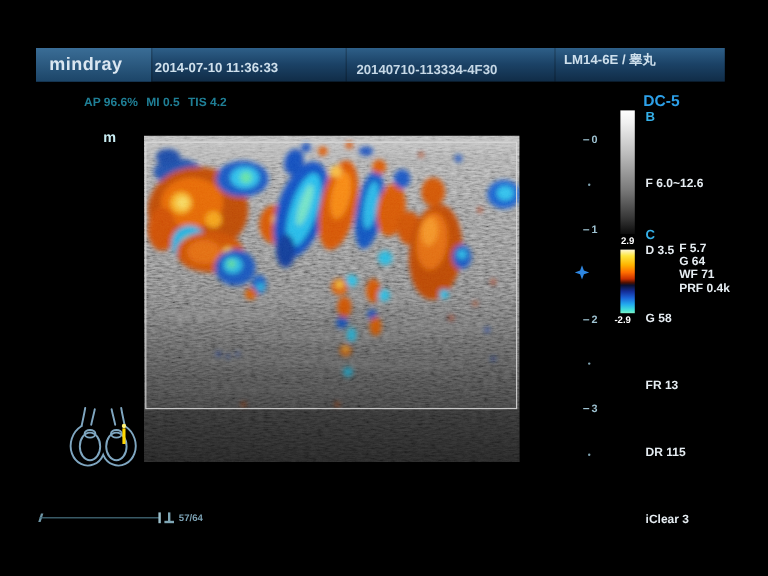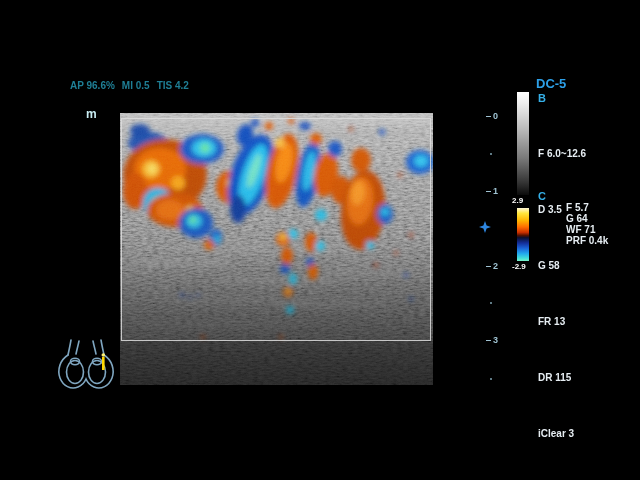--- a/index.html
+++ b/index.html
@@ -28,21 +28,21 @@
   .plist{position:absolute;left:538px;font-size:10px;font-weight:bold;color:#e6edf2;}
   .plistB{top:104px;} .plistB div{height:12px;line-height:12px;margin-top:44px;}
   .plistC{top:202px;} .plistC div{height:11px;line-height:11px;padding-left:28px;}
   
   .graybar{position:absolute;left:517px;top:92px;width:12px;height:103px;
      background:linear-gradient(180deg,#ffffff 0%,#f0f0f0 10%,#bdbdbd 35%,#7a7a7a 64%,#343434 88%,#0b0b0b 100%);}
   .cbar{position:absolute;left:517px;top:208px;width:12px;height:53px;
      background:linear-gradient(180deg,#fff8d8 0%,#ffe63c 10%,#ffb400 24%,#ff6c00 36%,
        #cc3000 46%,#501000 52%,#0a1030 56%,#142e9a 66%,#1b64d8 76%,#22aaee 86%,
        #43e0d8 95%,#7df2c8 100%);}
-  .vmax{position:absolute;left:512px;top:196px;width:22px;
+  .vmax{position:absolute;left:512px;top:196px;width:22px;text-align:center;
         font-size:8px;font-weight:bold;color:#fff;}
   .vmin{position:absolute;left:512px;top:262px;width:22px;text-align:left;
         font-size:8px;font-weight:bold;color:#fff;}
   
   .dtick{position:absolute;left:486px;display:flex;align-items:center;height:9px;}
   .dtick .dash{display:inline-block;width:5px;height:1.5px;background:#9fc3d2;margin-right:2px;}
   .dtick .num{font-size:9px;font-weight:bold;color:#9fc3d2;line-height:9px;}
   .ddot{position:absolute;left:490px;width:2px;height:2px;background:#7fa3b2;border-radius:50%;}
   .focus{position:absolute;left:479px;top:221px;}
   
@@ -58,20 +58,30 @@
   .cine .capR{position:absolute;left:99px;top:3px;width:2px;height:9px;background:#9cc0cc;}
   .cine .mark{position:absolute;left:107px;top:3px;width:2px;height:8px;background:#7fa6b5;}
   .cine .markbase{position:absolute;left:104px;top:10px;width:8px;height:1.5px;background:#7fa6b5;}
   .cine .frames{position:absolute;left:116px;top:3px;font-size:8px;font-weight:bold;color:#7ba0b2;}
 </style>
 </head>
 <body>
 
 <div class="stage">
 
+  <div class="topbar">
+    <div class="logoseg"></div>
+    <div class="vdiv" style="left:96px"></div>
+    <div class="vdiv" style="left:258px"></div>
+    <div class="vdiv" style="left:432px"></div>
+    <div class="logo">mindray</div>
+    <div class="dt">2014-07-10 11:36:33</div>
+    <div class="eid">20140710-113334-4F30</div>
+    <div class="probe">LM14-6E / 睾丸</div>
+  </div>
 
   <div class="status">
     <span>AP 96.6%</span><span>MI 0.5</span><span>TIS 4.2</span>
   </div>
 
   <div class="model">DC-5</div>
 
   <div class="omark">m</div>
 
   <svg class="usimg" viewBox="0 0 313 272">
@@ -271,14 +281,22 @@
       <ellipse cx="45" cy="38" rx="8.5" ry="11.5"></ellipse>
       <ellipse cx="23" cy="27.5" rx="4.5" ry="3.2"></ellipse>
       <ellipse cx="45" cy="27.5" rx="4.5" ry="3.2"></ellipse>
     </g>
     <g>
       <rect x="50" y="23" width="2.6" height="13" fill="#ffd700"></rect>
       <circle cx="51.3" cy="21" r="1.8" fill="#fff176"></circle>
     </g>
   </svg>
 
+  <div class="cine">
+    <div class="capL"></div>
+    <div class="line"></div>
+    <div class="capR"></div>
+    <div class="mark"></div>
+    <div class="markbase"></div>
+    <div class="frames">57/64</div>
+  </div>
 
 </div>
 
 </body></html>

